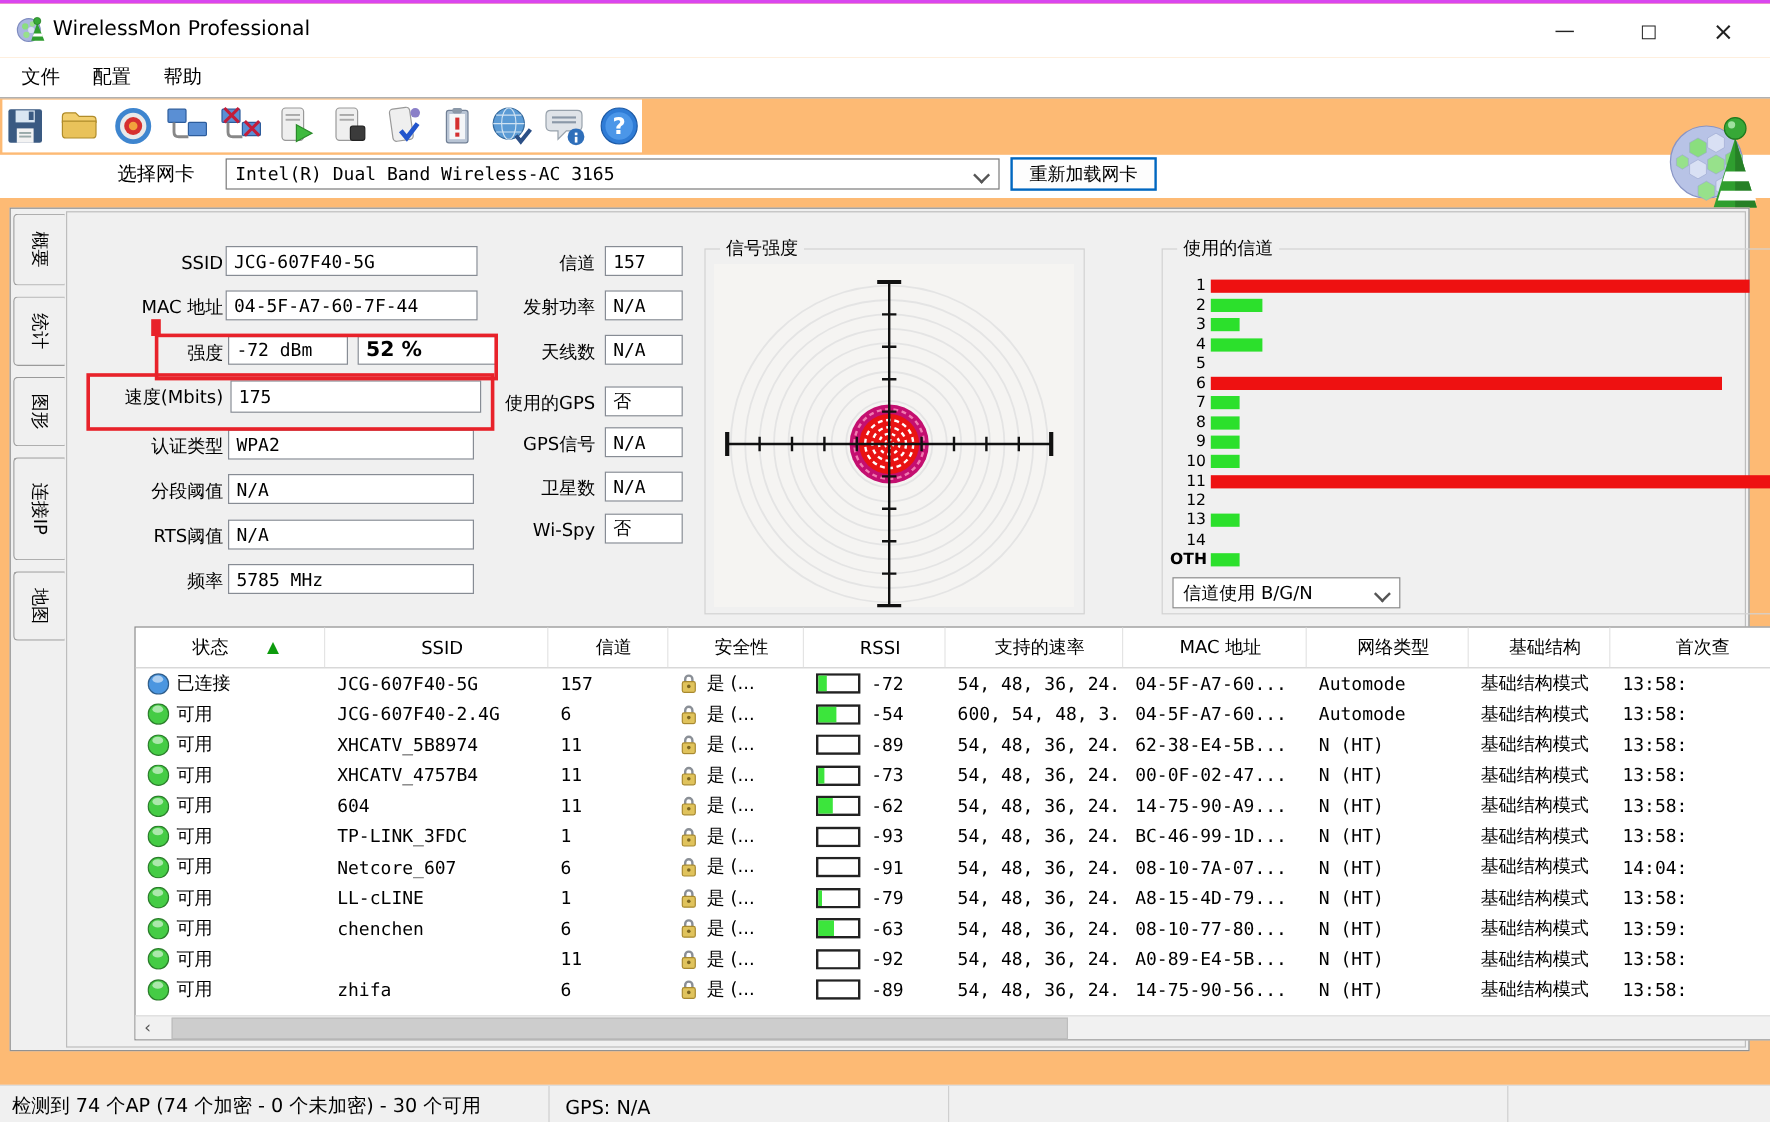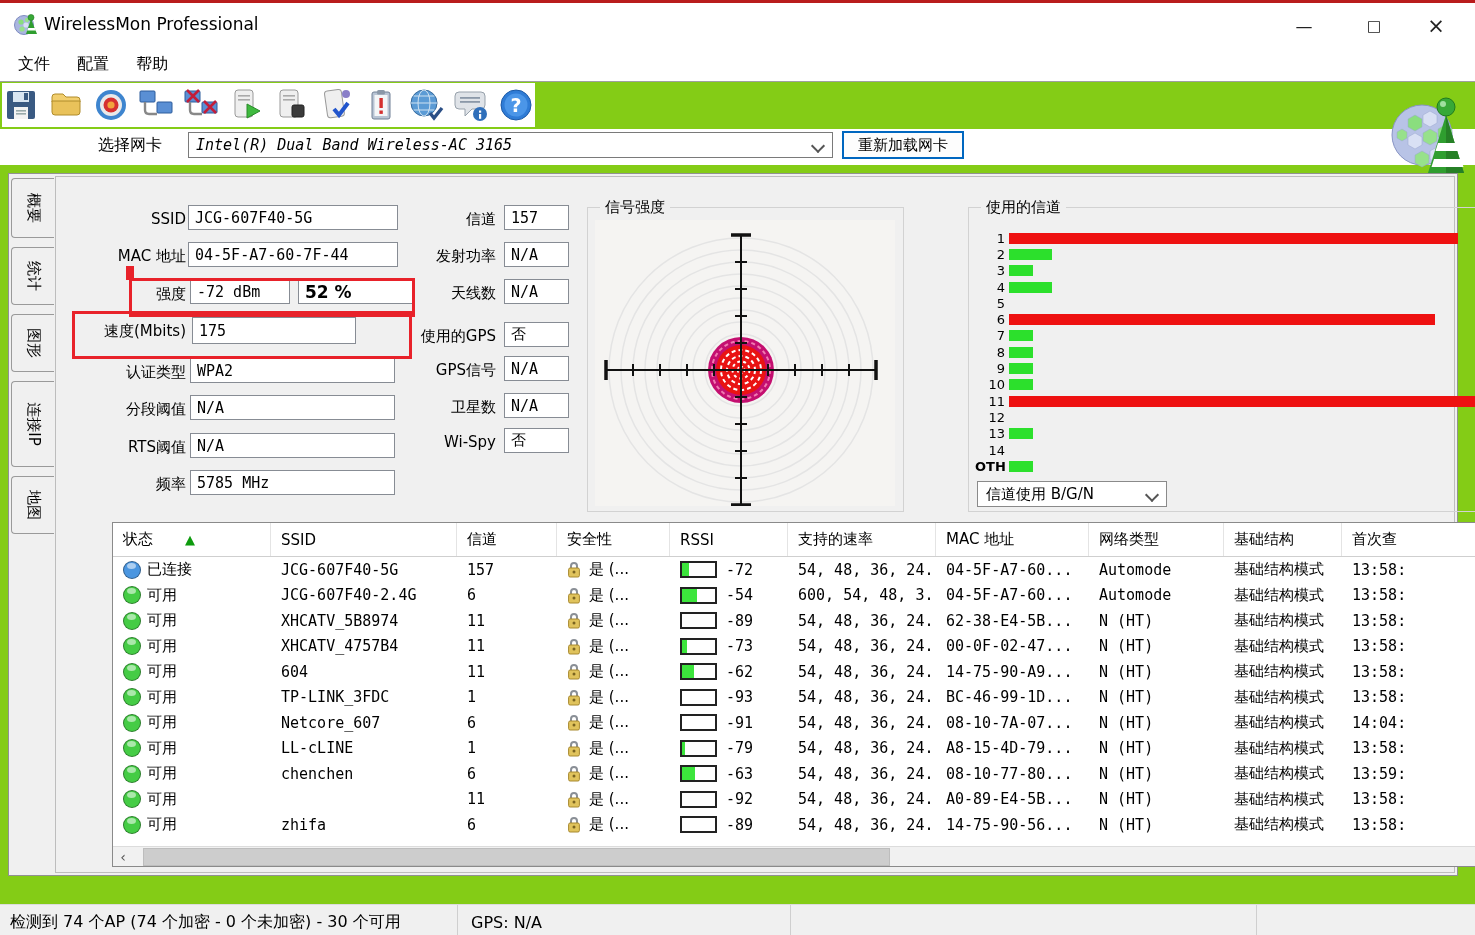--- a/index.html
+++ b/index.html
@@ -1,18 +1,18 @@
 <!DOCTYPE html>
 <html><head>
 <meta charset="utf-8">
 <style>
   html,body{margin:0;padding:0;background:#c9c9c9;}
-  .app{position:relative;width:1475px;height:935px;background:#84cc16;overflow:hidden;
+  .app{position:relative;width:1475px;height:935px;background:#fdba74;overflow:hidden;
        font-family:"DejaVu Sans","Liberation Sans",sans-serif;color:#000;
-       border-top:3px solid #b91c1c;box-sizing:border-box;padding-left:11px;}
+       border-top:3px solid #d946ef;box-sizing:border-box;padding-left:11px;}
   .mono{font-family:"DejaVu Sans Mono","Liberation Mono",monospace;}
 
   
   .titlebar{position:absolute;left:0;top:0;width:100%;height:45px;background:#fff;}
   .titlebar .title{position:absolute;left:44px;top:11px;font-size:17px;}
   .appicon{position:absolute;left:13px;top:9px;width:26px;height:26px;}
   .winbtn{position:absolute;top:0;width:62px;height:45px;display:flex;align-items:center;justify-content:center;font-size:17px;color:#222;cursor:default;}
   .winbtn.min{right:140px;}
   .winbtn.max{right:70px;font-size:15px;}
   .winbtn.close{right:8px;font-size:21px;}
@@ -21,21 +21,21 @@
   .menubar{position:absolute;left:0;top:45px;width:100%;height:33px;background:#fff;border-bottom:1px solid #9f9f9f;}
   .menuitem{display:inline-block;margin:6px 0 0 14px;padding:0 4px;font-size:16px;font-family:Liberation Serif, serif;}
 
   
   .toolbar{position:absolute;left:2px;top:80px;height:44px;display:flex;gap:7px;align-items:center;background:#fff;}
   .tbicon{width:38px;height:38px;display:flex;align-items:center;justify-content:center;}
 
   
   .adapterrow{position:absolute;left:0;top:126px;width:100%;height:36px;background:#fff;}
   .adapterlabel{position:absolute;left:98px;top:6px;font-size:16px;}
-  .combo{position:absolute;left:188px;top:3px;width:645px;height:26px;background:#fff;border:1px solid #7a7a7a;box-sizing:border-box;font-style:italic;}
+  .combo{position:absolute;left:188px;top:3px;width:645px;height:26px;background:#fff;border:1px solid #7a7a7a;box-sizing:border-box;}
   .combo .val{position:absolute;left:7px;top:3px;font-size:15px;}
   .chev{position:absolute;right:9px;top:8px;width:8px;height:8px;border-right:2px solid #555;border-bottom:2px solid #555;transform:rotate(45deg);}
   .reloadbtn{position:absolute;left:842px;top:2px;width:122px;height:28px;background:#fdfdfd;border:2px solid #0067c0;box-sizing:border-box;
              font-size:15px;display:flex;align-items:center;justify-content:center;}
 
   .biglogo{position:absolute;left:1388px;top:86px;}
 
   
   .mainpanel{position:absolute;left:8px;top:170px;width:1450px;height:703px;background:#f0f0f0;border:1px solid #919191;box-sizing:border-box;}
   .contentframe{position:absolute;left:46px;top:2px;right:2px;bottom:2px;border:1px solid #bdbdbd;background:#f0f0f0;}
@@ -72,21 +72,21 @@
   .ch-row:nth-of-type(15) .ch-label{font-weight:bold;}
   .ch-track{position:relative;width:473px;height:11px;flex:none;}
   .ch-bar{position:absolute;left:0;top:0;height:11px;}
   .chdrop{position:absolute;left:8px;bottom:4px;width:190px;height:26px;background:#fff;border:1px solid #8a8a8a;box-sizing:border-box;}
   .chdrop .val{position:absolute;left:8px;top:3px;font-size:15px;}
 
   
   .nettable{position:absolute;left:56px;top:345px;width:1394px;height:345px;background:#fff;border:1px solid #8a8a8a;box-sizing:border-box;}
   .tgrid{display:grid;grid-template-columns:158px 186px 100px 113px 118px 148px 153px 135px 118px 1fr;}
   .thead{height:33px;border-bottom:1px solid #cfcfcf;margin-right:18px;}
-  .thcell{position:relative;display:flex;align-items:center;padding-left:10px;font-size:15px;border-right:1px solid #e4e4e4;}
+  .thcell{position:relative;display:flex;align-items:center;padding-left:10px;font-size:15px;border-right:1px solid #e4e4e4;justify-content:center;}
   .sortind{margin-left:32px;color:#0d9b0d;font-size:13px;}
   .tbody{position:absolute;left:0;top:34px;right:18px;bottom:19px;overflow:hidden;}
   .trow{height:25.5px;align-items:center;font-size:15px;}
   .tcell{display:flex;align-items:center;padding-left:10px;white-space:nowrap;overflow:hidden;}
   .statusdot{position:relative;width:16px;height:16px;border-radius:50%;border:1px solid rgba(0,0,0,.38);margin-right:6px;flex:none;}
   .statusdot:after{content:"";position:absolute;left:3px;top:1px;width:9px;height:6px;border-radius:50%;background:rgba(255,255,255,.55);}
   .locki{margin-right:8px;flex:none;}
   .rssibar{position:relative;width:33px;height:13px;border:2px solid #222;background:#fff;margin-right:9px;flex:none;}
   .rssifill{position:absolute;left:0;top:0;bottom:0;background:#3ce53c;}
   .hscroll{position:absolute;left:0;right:18px;bottom:0;height:19px;background:#f1f1f1;border-top:1px solid #dcdcdc;}
@@ -266,21 +266,21 @@
       <div class="fbox mono" style="left:132px;top:28px;width:210px;height:25px;">JCG-607F40-5G</div>
 
       <span class="flabel" style="left:40px;top:70px;width:90px;">MAC 地址</span>
       <div class="fbox mono" style="left:132px;top:65px;width:210px;height:25px;">04-5F-A7-60-7F-44</div>
 
       <span class="flabel" style="left:68px;top:108px;width:62px;">强度</span>
       <div class="fbox mono" style="left:134px;top:103px;width:100px;height:24px;">-72 dBm</div>
       <div class="fbox pctbox" style="left:242px;top:103px;width:116px;height:24px;">52 %</div>
 
       <span class="flabel" style="left:14px;top:145px;width:116px;">速度(Mbits)</span>
-      <div class="fbox mono" style="left:136px;top:140px;width:164px;height:27px;">175</div>
+      <div class="fbox mono" style="left:136px;top:140px;width:209px;height:27px;">175</div>
 
       <span class="flabel" style="left:48px;top:186px;width:82px;">认证类型</span>
       <div class="fbox mono" style="left:134px;top:181px;width:205px;height:25px;">WPA2</div>
 
       <span class="flabel" style="left:48px;top:223px;width:82px;">分段阈值</span>
       <div class="fbox mono" style="left:134px;top:218px;width:205px;height:25px;">N/A</div>
 
       <span class="flabel" style="left:48px;top:261px;width:82px;">RTS阈值</span>
       <div class="fbox mono" style="left:134px;top:256px;width:205px;height:25px;">N/A</div>
 

